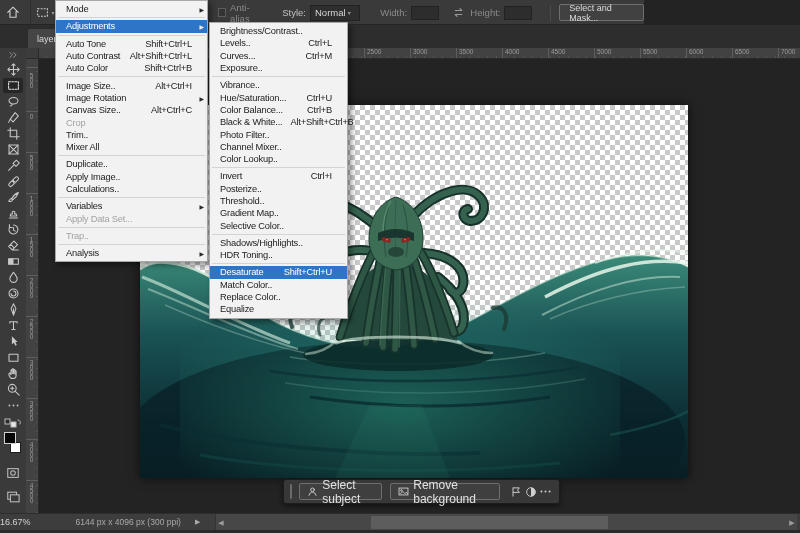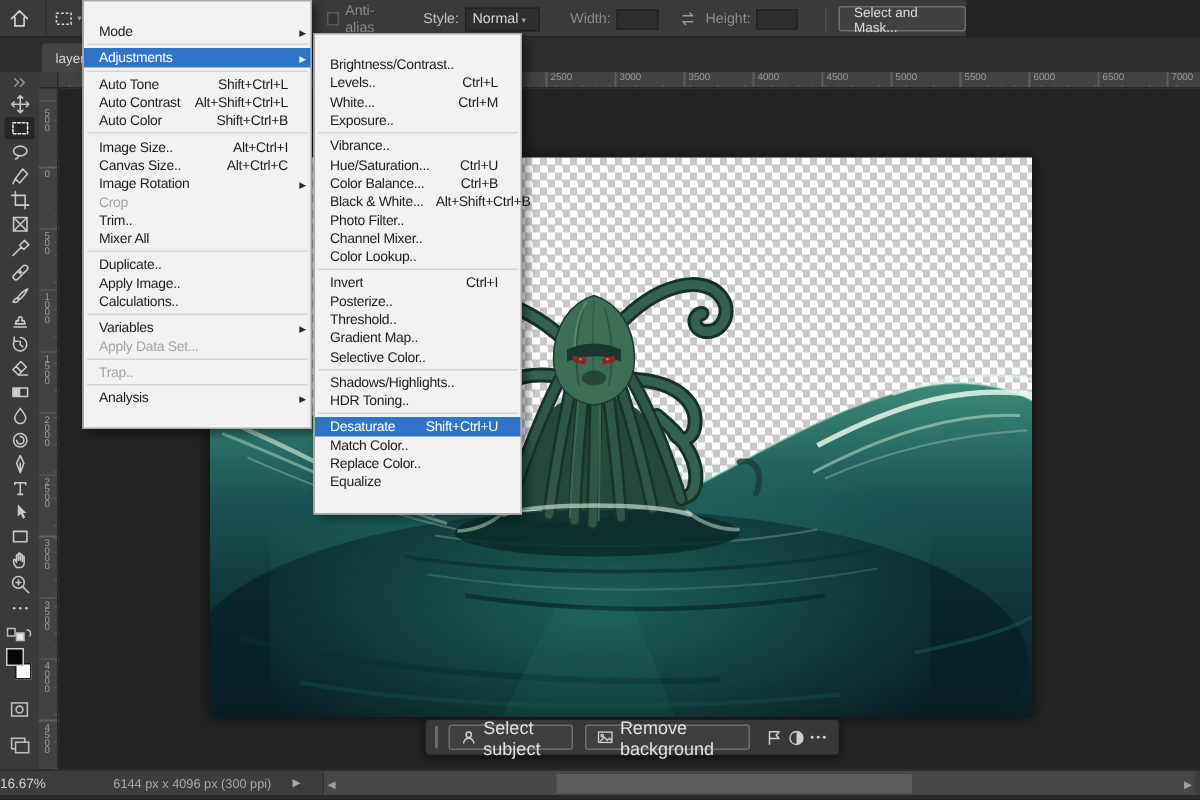--- a/index.html
+++ b/index.html
@@ -92,21 +92,21 @@
   #status-chevron { font-size:7px; color:#a9a9a9; margin-left:14px; }
   #h-scrollbar { position:absolute; left:215px; top:0; right:3px; height:17px; background:#474747;
     border-left:1px solid #333; }
   #h-thumb { position:absolute; left:155px; top:2px; width:237px; height:13px; background:#5d5d5d; border-radius:1px; }
   .sb-arrow { position:absolute; top:0; height:17px; width:10px; color:#9d9d9d; font-size:7px;
     display:flex; align-items:center; justify-content:center; }
   #bottom-strip { position:absolute; left:0; top:530px; width:800px; height:3px; background:#2a2a2a; z-index:3; }
 
   
   .menu { position:absolute; background:#f2f2f2; border:1px solid #a8a8a8;
-    box-shadow:3px 3px 6px rgba(0,0,0,.45); z-index:10; padding:14px 0; }
+    box-shadow:3px 3px 6px rgba(0,0,0,.45); z-index:10; padding:2px 0; }
   #image-menu { left:55px; top:0; width:153px; }
   #adjustments-menu { left:209px; top:22px; width:139px; }
   .menu-item { height:12.3px; display:flex; align-items:center; padding:0 15px 0 10px;
     font-size:9.3px; letter-spacing:-0.2px; color:#1c1c1c; position:relative; white-space:nowrap; }
   .menu-item .mi-short { margin-left:auto; padding-left:8px; }
   .menu-item .mi-arrow { position:absolute; right:3px; font-size:6px; top:3px; color:#2b2b2b; }
   .menu-item.hl { background:#2e75c8; color:#ffffff; }
   .menu-item.hl .mi-arrow { color:#eaeaea; }
   .menu-item.dis { color:#a3a3a3; }
   .menu-sep { height:1px; background:#d4d4d4; margin:2px 2px; }
@@ -564,27 +564,27 @@
       <div class="menu-item">
         <span class="mi-label">Auto Color</span>
         <span class="mi-short">Shift+Ctrl+B</span>
       </div>
       <div class="menu-sep"></div>
       <div class="menu-item">
         <span class="mi-label">Image Size..</span>
         <span class="mi-short">Alt+Ctrl+I</span>
       </div>
       <div class="menu-item">
+        <span class="mi-label">Image Rotation</span>
+        <span class="mi-arrow">▶</span>
+      </div>
+      <div class="menu-item">
         <span class="mi-label">Canvas Size..</span>
         <span class="mi-short">Alt+Ctrl+C</span>
       </div>
-      <div class="menu-item">
-        <span class="mi-label">Image Rotation</span>
-        <span class="mi-arrow">▶</span>
-      </div>
       <div class="menu-item dis">
         <span class="mi-label">Crop</span>
       </div>
       <div class="menu-item">
         <span class="mi-label">Trim..</span>
       </div>
       <div class="menu-item">
         <span class="mi-label">Mixer All</span>
       </div>
       <div class="menu-sep"></div>
@@ -617,21 +617,21 @@
     </div>
   <div id="adjustments-menu" class="menu">
       <div class="menu-item">
         <span class="mi-label">Brightness/Contrast..</span>
       </div>
       <div class="menu-item">
         <span class="mi-label">Levels..</span>
         <span class="mi-short">Ctrl+L</span>
       </div>
       <div class="menu-item">
-        <span class="mi-label">White...</span>
+        <span class="mi-label">Curves...</span>
         <span class="mi-short">Ctrl+M</span>
       </div>
       <div class="menu-item">
         <span class="mi-label">Exposure..</span>
       </div>
       <div class="menu-sep"></div>
       <div class="menu-item">
         <span class="mi-label">Vibrance..</span>
       </div>
       <div class="menu-item">

